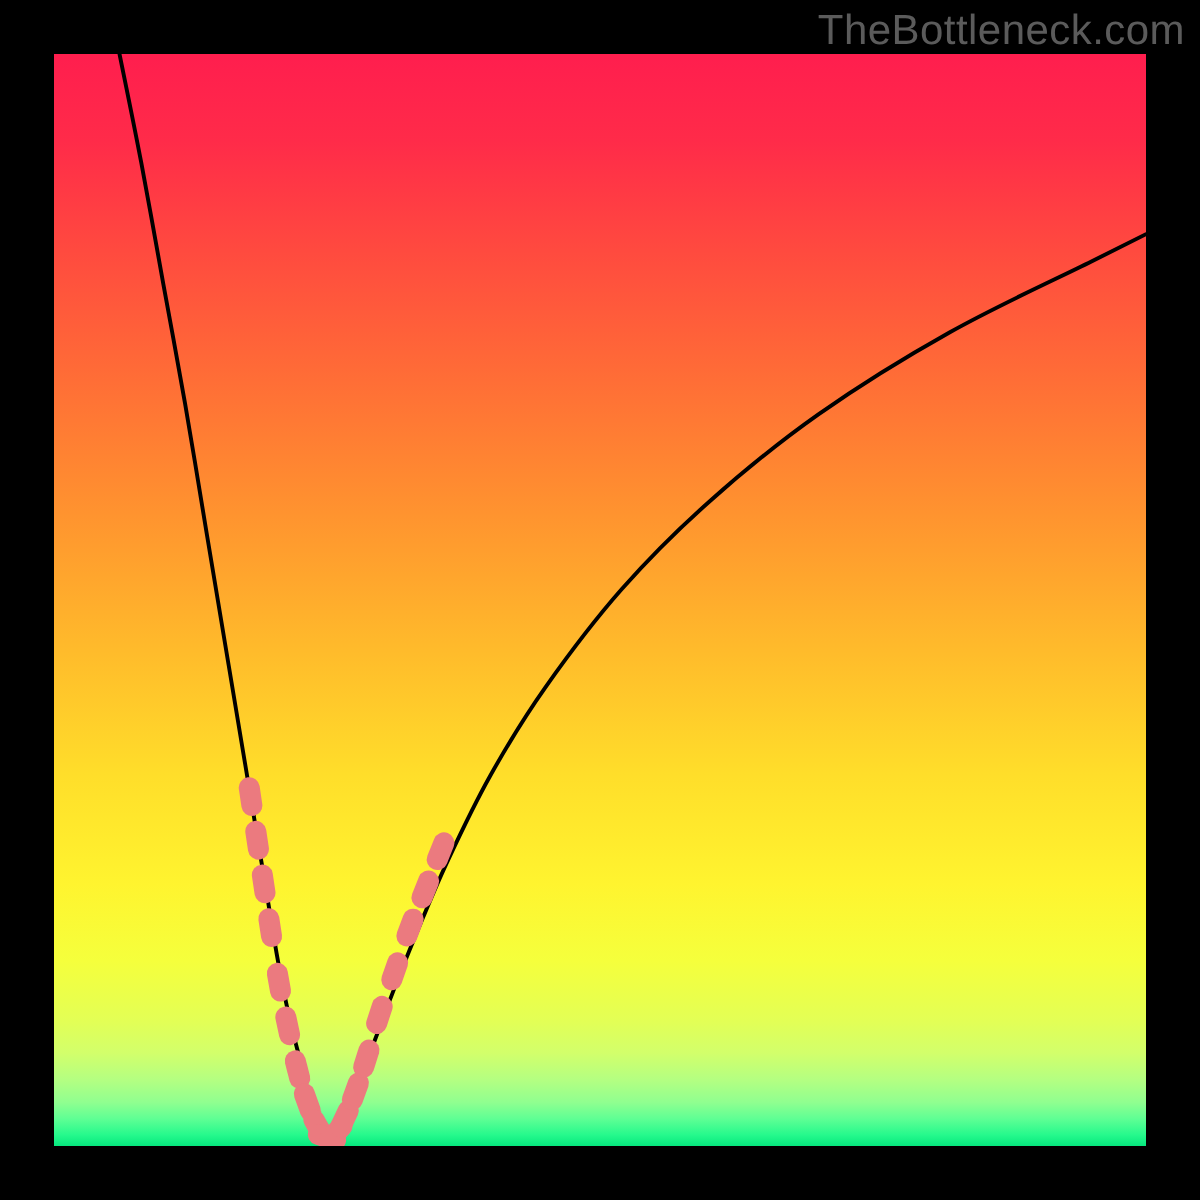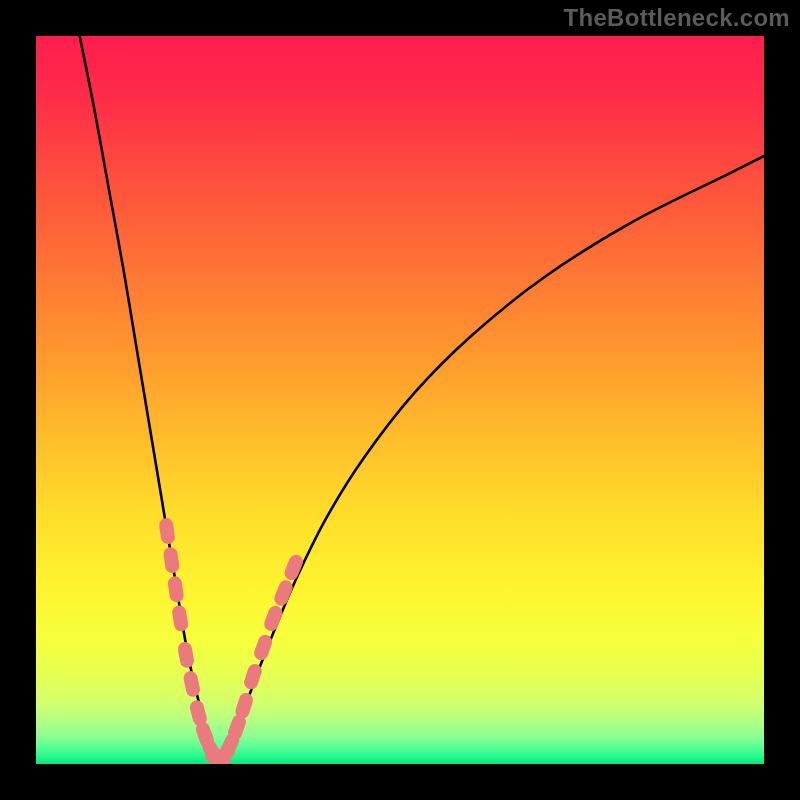--- a/index.html
+++ b/index.html
@@ -34,22 +34,22 @@
   svg.curve {
     position: absolute;
     inset: 0;
     width: 728px;
     height: 728px;
   }
   .watermark {
     position: absolute;
     top: 4px;
     right: 10px;
-    font-size: 24px;
-    font-weight: 700;
+    font-size: 28px;
+    font-weight: 400;
     color: #5b5b5b;
     letter-spacing: 0.3px;
     user-select: none;
   }
 </style>
 </head>
 <body>
 
 <div class="frame">
   <div class="watermark">TheBottleneck.com</div>

